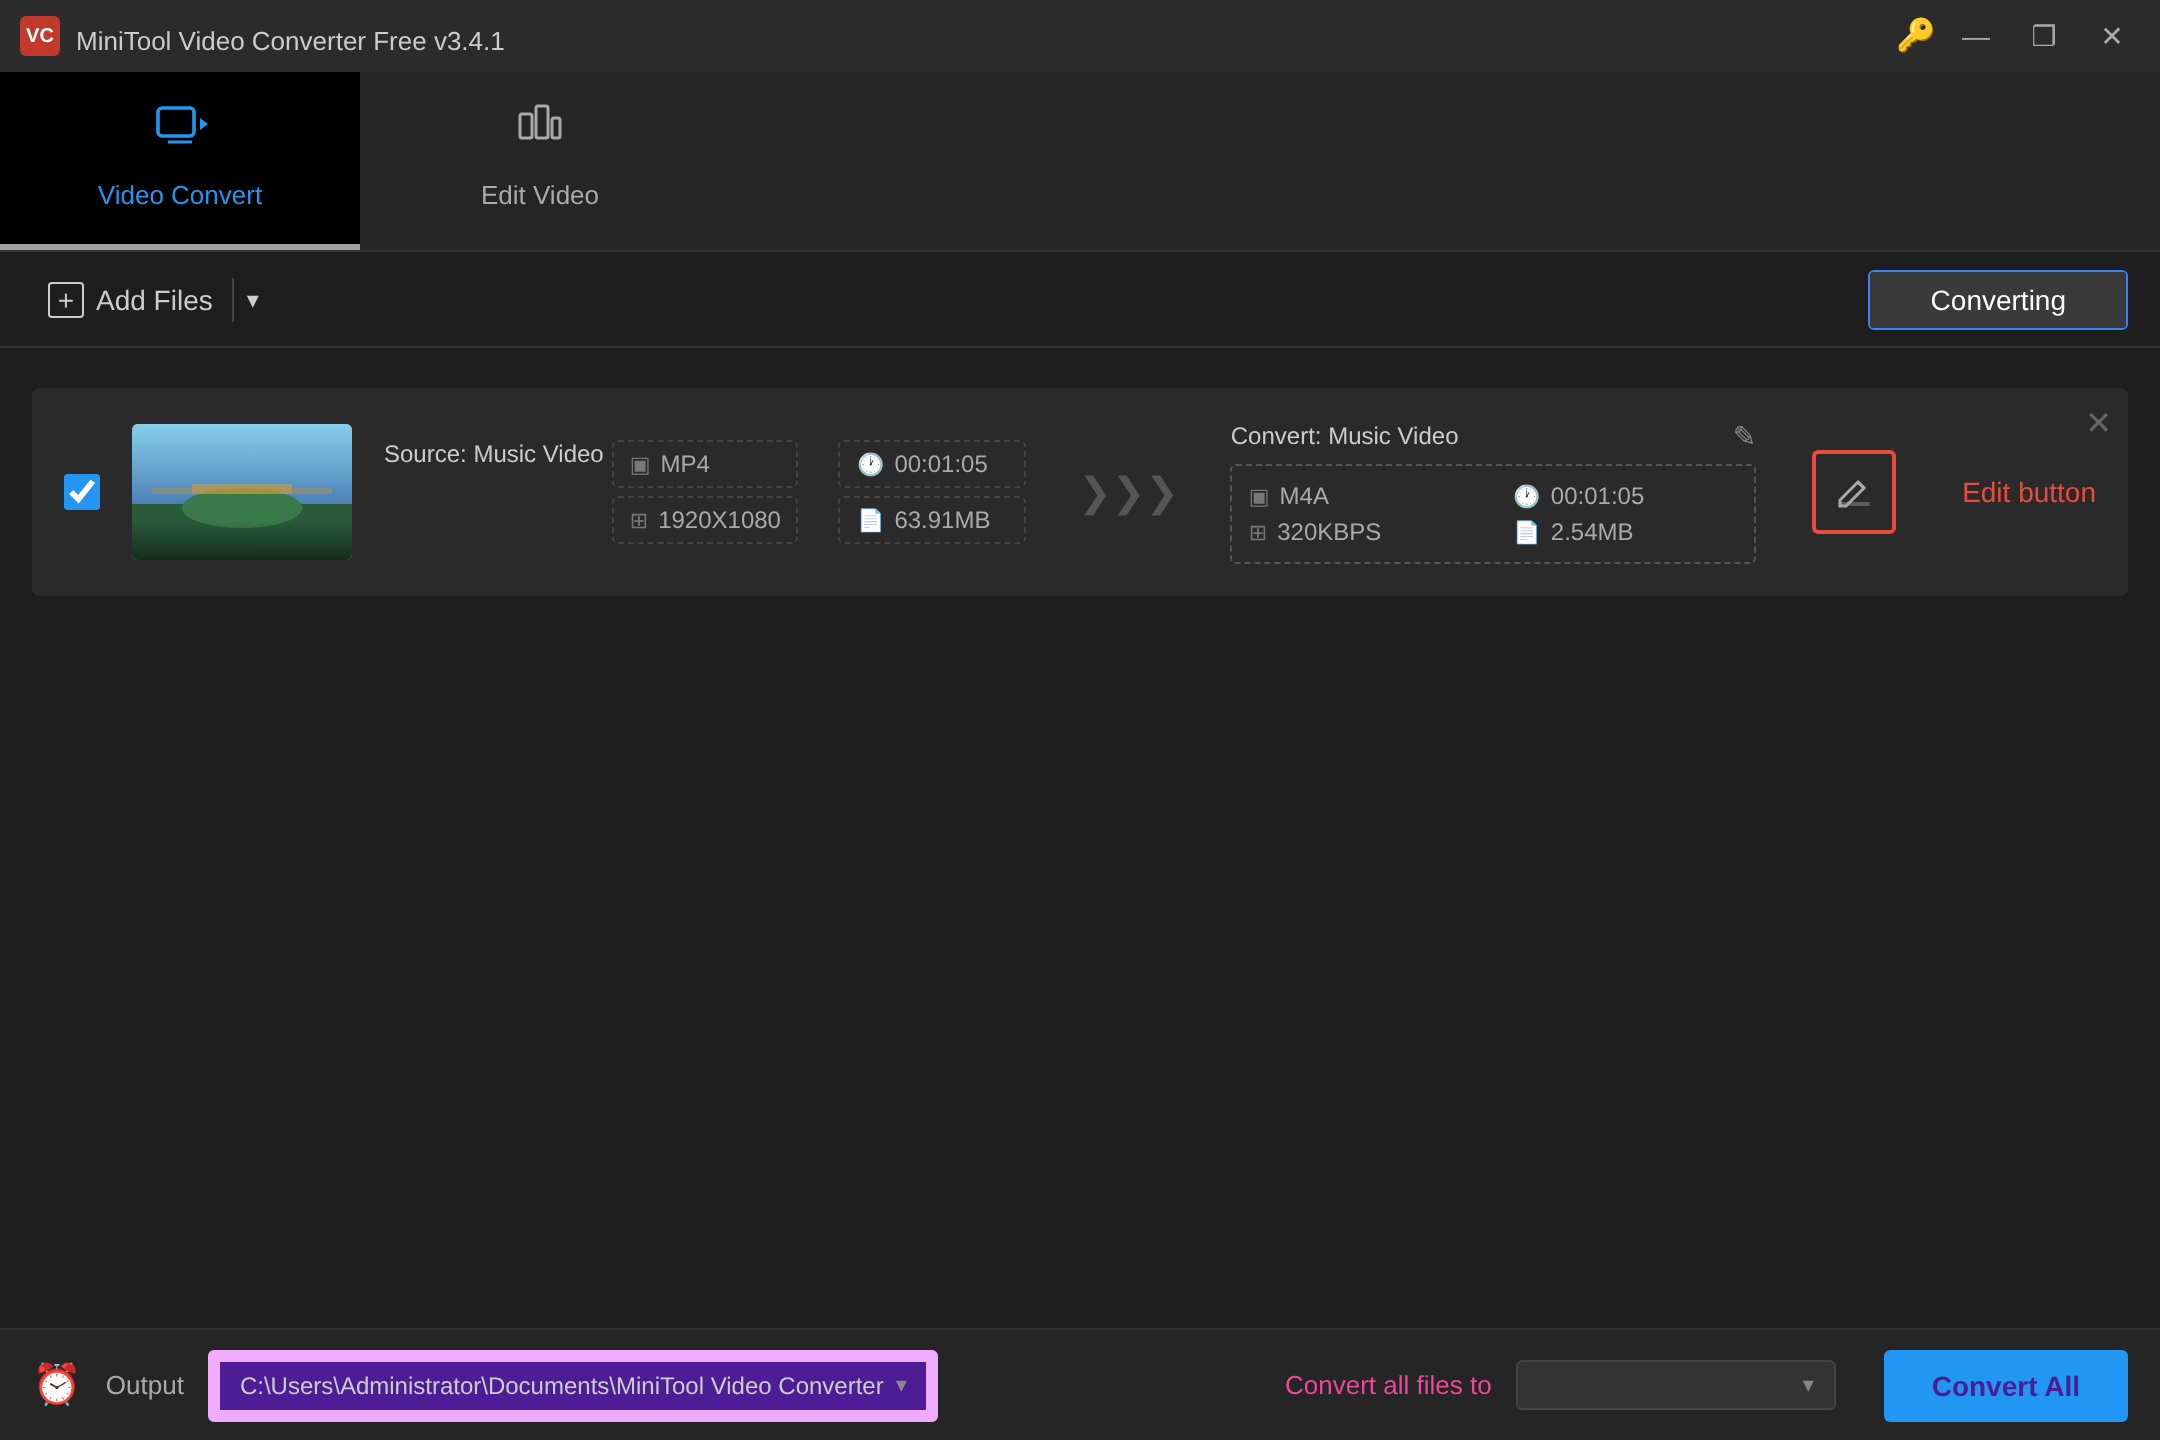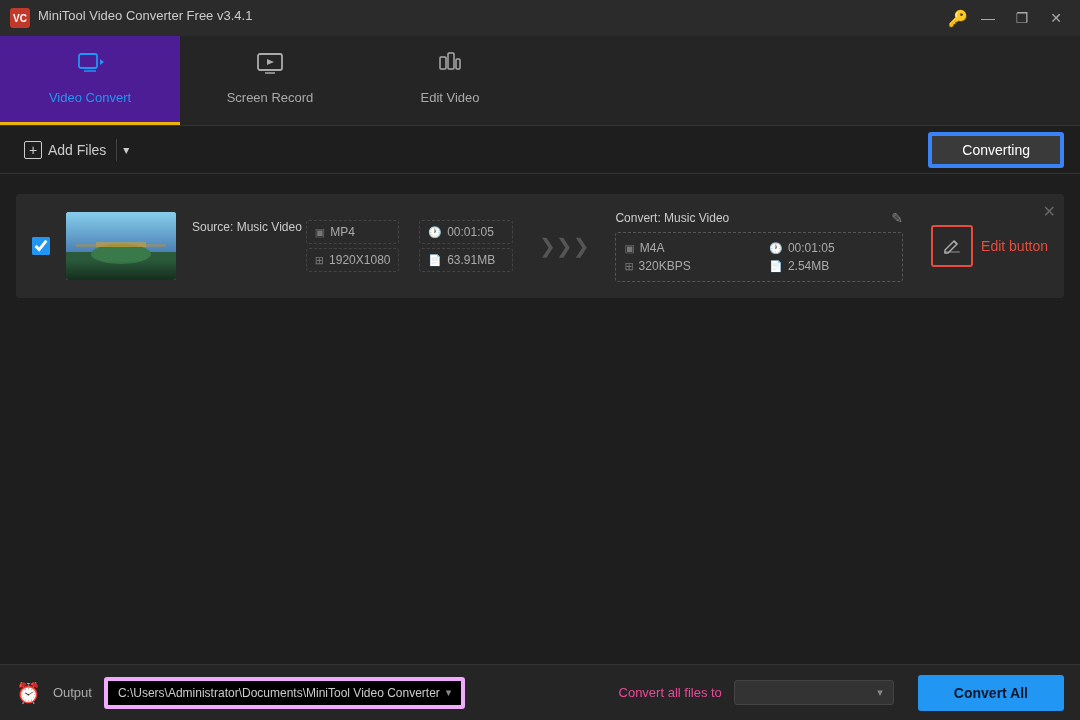--- a/index.html
+++ b/index.html
@@ -17,21 +17,21 @@
     .title-bar {
       display: flex;
       align-items: center;
       justify-content: space-between;
       background: #2b2b2b;
       height: 36px;
       padding: 0 10px;
     }
     .title-bar-left {
       display: flex;
-      align-items: flex-start;
+      align-items: flex-end;
       gap: 8px;
     }
     .app-logo {
       width: 20px;
       height: 20px;
       background: #c0392b;
       border-radius: 3px;
       display: flex;
       align-items: center;
       justify-content: center;
@@ -79,22 +79,22 @@
       flex-direction: column;
       align-items: center;
       justify-content: center;
       width: 180px;
       gap: 6px;
       cursor: pointer;
       border-bottom: 3px solid transparent;
       padding-bottom: 4px;
     }
     .nav-item.active {
-      background: #4c1d95;
-      border-bottom: 3px solid #eab308;
+      background: #000000;
+      border-bottom: 3px solid #a3a3a3;
     }
     .nav-item .nav-icon {
       font-size: 26px;
       color: #aaa;
     }
     .nav-item.active .nav-icon { color: #2196f3; }
     .nav-item .nav-label {
       font-size: 13px;
       color: #aaa;
     }
@@ -139,21 +139,21 @@
     .dropdown-arrow {
       color: #ccc;
       font-size: 12px;
       padding: 4px 6px;
       border-left: 1px solid #444;
       margin-left: 2px;
     }
     .tab-group {
       margin-left: auto;
       display: flex;
-      border: 4px solid #3b82f6;
+      border: 1px solid #3b82f6;
       border-radius: 3px;
       overflow: hidden;
       gap: 20px;
     }
     .tab-btn {
       padding: 6px 30px;
       background: transparent;
       border: none;
       color: #aaa;
       font-size: 14px;
@@ -298,20 +298,21 @@
       align-items: center;
       justify-content: center;
       cursor: pointer;
       color: #aaa;
       font-size: 18px;
     }
     .edit-btn-label {
       color: #e74c3c;
       font-size: 14px;
       font-weight: 500;
+      margin-left: 25px;
     }
 
     .convert-btn {
       background: #3a3a3a;
       border: 1px solid #555;
       color: #ccc;
       padding: 10px 22px;
       font-size: 14px;
       border-radius: 3px;
       cursor: pointer;
@@ -348,22 +349,22 @@
       font-size: 20px;
       color: #888;
     }
     .output-label {
       font-size: 13px;
       color: #aaa;
       white-space: nowrap;
     }
     .output-path {
       display: flex;
-      background: #000000;
-      border: 4px solid #f0abfc;
+      background: #4c1d95;
+      border: 6px solid #f0abfc;
       border-radius: 3px;
       padding: 5px 10px;
       font-size: 12px;
       color: #ccc;
       min-width: 320px;
     }
     .output-path-arrow {
       margin-left: 6px;
       color: #888;
       font-size: 11px;
@@ -387,22 +388,22 @@
       cursor: pointer;
     }
     .convert-all-dropdown-arrow {
       margin-left: auto;
       color: #888;
       font-size: 11px;
     }
     .convert-all-btn {
       background: #2196f3;
       border: none;
-      color: #0f172a;
-      padding: 10px 36px;
+      color: #4c1d95;
+      padding: 10px 24px;
       font-size: 14px;
       font-weight: 600;
       border-radius: 3px;
       cursor: pointer;
       margin-left: 12px;
       white-space: nowrap;
     }
   </style>
 </head>
 <body>
@@ -427,30 +428,20 @@
       <svg width="28" height="28" viewBox="0 0 28 28" fill="none">
         <rect x="3" y="5" width="18" height="14" rx="2" stroke="#2196f3" stroke-width="1.8" fill="none"></rect>
         <polygon points="24,10 24,16 28,13" fill="#2196f3"></polygon>
         <line x1="8" y1="22" x2="20" y2="22" stroke="#2196f3" stroke-width="1.5"></line>
       </svg>
     </span>
     <span class="nav-label">Video Convert</span>
   </div>
 
 
-  <div class="nav-item">
-    <span class="nav-icon">
-      <svg width="28" height="28" viewBox="0 0 28 28" fill="none">
-        <rect x="2" y="5" width="24" height="16" rx="2" stroke="#aaa" stroke-width="1.8" fill="none"></rect>
-        <polygon points="11,10 11,16 18,13" fill="#aaa"></polygon>
-        <line x1="9" y1="24" x2="19" y2="24" stroke="#aaa" stroke-width="1.5"></line>
-      </svg>
-    </span>
-    <span class="nav-label">Screen Record</span>
-  </div>
 
   <div class="nav-item">
     <span class="nav-icon">
       <svg width="28" height="28" viewBox="0 0 28 28" fill="none">
         <rect x="4" y="8" width="6" height="12" rx="1" stroke="#aaa" stroke-width="1.5" fill="none"></rect>
         <rect x="12" y="4" width="6" height="16" rx="1" stroke="#aaa" stroke-width="1.5" fill="none"></rect>
         <rect x="20" y="10" width="4" height="10" rx="1" stroke="#aaa" stroke-width="1.5" fill="none"></rect>
       </svg>
     </span>
     <span class="nav-label">Edit Video</span>

